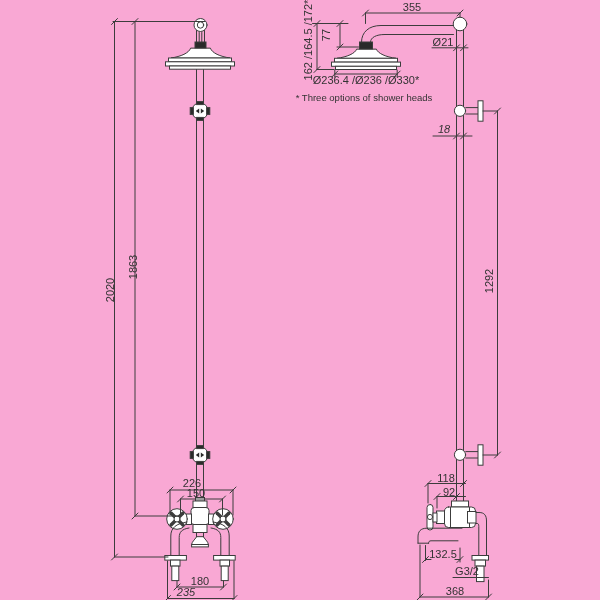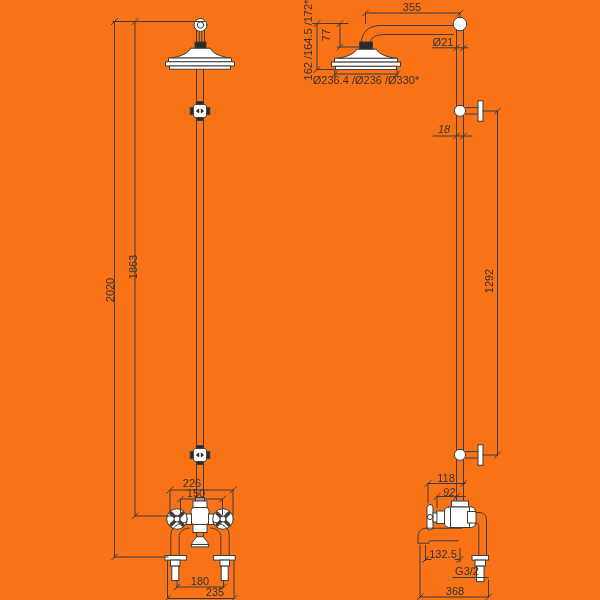--- a/index.html
+++ b/index.html
@@ -1,16 +1,16 @@
 <!DOCTYPE html>
 <html><head>
 <meta charset="utf-8">
 <style>
   html,body{margin:0;padding:0;background:#fff;}
-  #canvas{position:relative;width:600px;height:600px;background:#f97316;overflow:hidden;
+  #canvas{position:relative;width:600px;height:600px;background:#f9a8d4;overflow:hidden;
           font-family:"Liberation Sans", sans-serif;}
   #drawing-svg{position:absolute;left:0;top:0;}
   .dim-label{position:absolute;transform:translate(-50%,-50%);font-size:11px;color:#333;
              white-space:nowrap;letter-spacing:0px;}
   .dim-label.vert{transform:translate(-50%,-50%) rotate(-90deg);}
   .note{position:absolute;font-size:9.5px;color:#333;text-align:center;line-height:1.18;
         white-space:nowrap;transform:translate(-50%,0);}
 </style>
 </head>
 <body>
@@ -264,28 +264,29 @@
       <line x1="485.5" y1="600" x2="491.5" y2="594"></line>
     </g>
   </g>
 </svg>
 
   <div class="dim-label" style="left:412px;top:7px;">355</div>
   <div class="dim-label vert" style="left:308px;top:40px;">162 /164.5 /172*</div>
   <div class="dim-label vert" style="left:326px;top:35px;">77</div>
   <div class="dim-label" style="left:366px;top:80px;">Ø236.4 /Ø236 /Ø330*</div>
   <div class="note" style="left:364px;top:92px;">
+    <div>* Three options of shower heads</div>
   </div>
   <div class="dim-label" style="left:443px;top:42px;">Ø21</div>
   <div class="dim-label" style="left:444px;top:129px;font-style:italic;">18</div>
   <div class="dim-label vert" style="left:489px;top:281px;">1292</div>
   <div class="dim-label vert" style="left:110px;top:290px;">2020</div>
   <div class="dim-label vert" style="left:133px;top:267px;">1863</div>
   <div class="dim-label" style="left:192px;top:483px;">226</div>
   <div class="dim-label" style="left:196px;top:493px;">150</div>
   <div class="dim-label" style="left:446px;top:478px;">118</div>
-  <div class="dim-label" style="left:449px;top:491.5px;font-style:italic;">92</div>
+  <div class="dim-label" style="left:449px;top:491.5px;">92</div>
   <div class="dim-label" style="left:443px;top:554px;">132.5</div>
   <div class="dim-label" style="left:467px;top:571px;">G3/2</div>
   <div class="dim-label" style="left:455px;top:590.5px;">368</div>
   <div class="dim-label" style="left:200px;top:581px;">180</div>
-  <div class="dim-label" style="left:215px;top:592px;">235</div>
+  <div class="dim-label" style="left:186px;top:592px;font-style:italic;">235</div>
 </div>
 
 </body></html>

